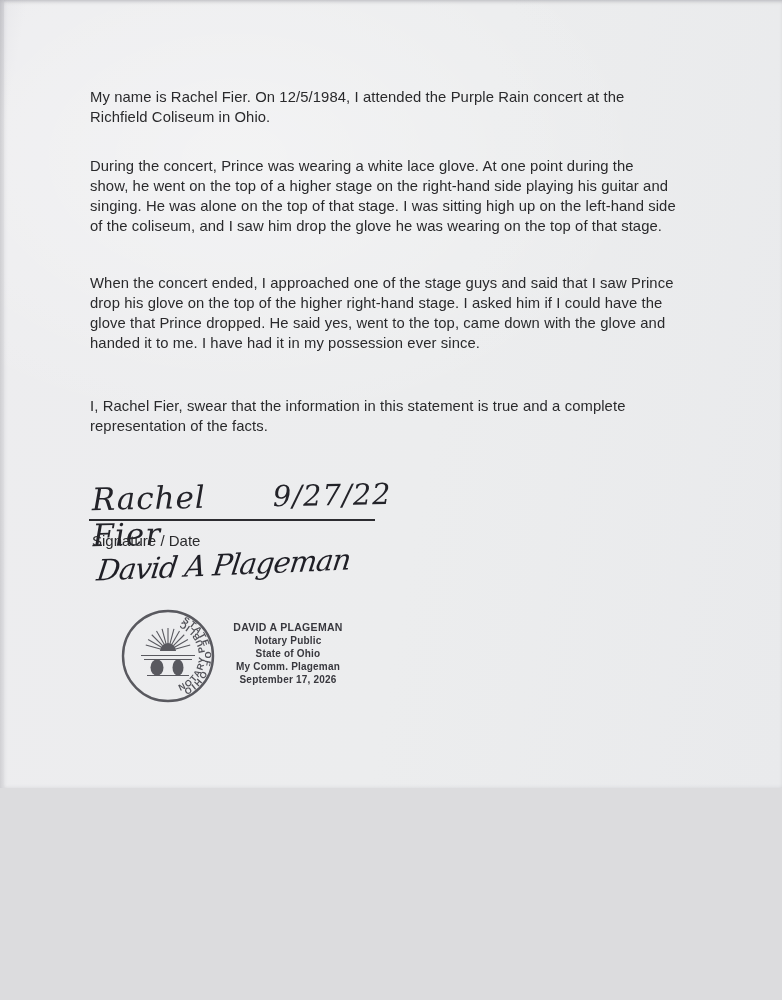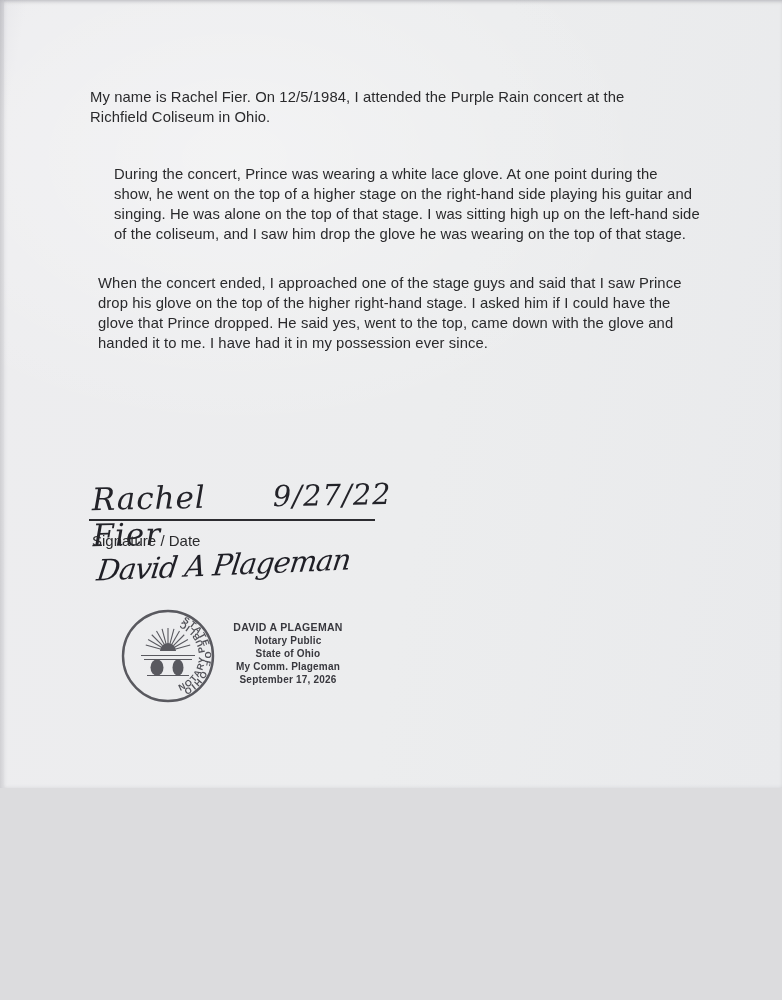--- a/index.html
+++ b/index.html
@@ -32,22 +32,22 @@
     position: absolute;
     left: 90px;
     width: 650px;
     font-size: 14.8px;
     line-height: 20px;
     color: #2a2a2c;
     white-space: pre-line;
     letter-spacing: 0.1px;
   }
   #para-1 { top: 87px; }
-  #para-2 { top: 164px; margin-left: 24px; }
-  #para-3 { top: 273px; margin-left: 8px; }
+  #para-2 { top: 156px; }
+  #para-3 { top: 273px; }
   #para-4 { top: 396px; }
 
   .sig-row {
     position: absolute;
     left: 92px;
     top: 478px;
     width: 300px;
     display: flex;
     align-items: baseline;
     transform: rotate(-1.2deg);
@@ -129,20 +129,22 @@
   <div class="para" id="para-2">During the concert, Prince was wearing a white lace glove. At one point during the
 show, he went on the top of a higher stage on the right-hand side playing his guitar and
 singing. He was alone on the top of that stage. I was sitting high up on the left-hand side
 of the coliseum, and I saw him drop the glove he was wearing on the top of that stage.</div>
 
   <div class="para" id="para-3">When the concert ended, I approached one of the stage guys and said that I saw Prince
 drop his glove on the top of the higher right-hand stage. I asked him if I could have the
 glove that Prince dropped. He said yes, went to the top, came down with the glove and
 handed it to me. I have had it in my possession ever since.</div>
 
+  <div class="para" id="para-4">I, Rachel Fier, swear that the information in this statement is true and a complete
+representation of the facts.</div>
 
   <div class="sig-row">
     <span class="sig-name">Rachel Fier</span>
     <span class="sig-date">9/27/22</span>
   </div>
 
   <div class="sig-underline"></div>
 
   <div class="sig-label">Signature / Date</div>
 

